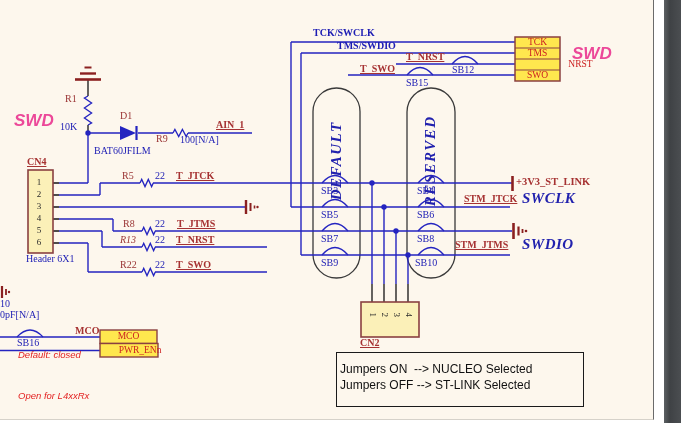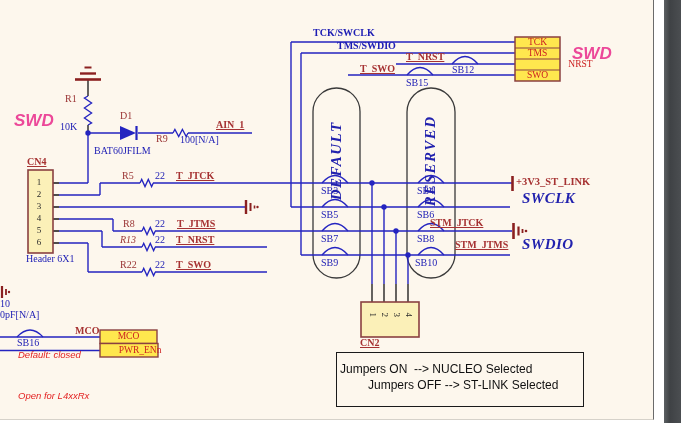--- a/index.html
+++ b/index.html
@@ -192,21 +192,21 @@
 <div class="lbl navy" style="left:321px;top:258px;">SB9</div>
 <div class="lbl navy" style="left:417px;top:186px;">SB4</div>
 <div class="lbl navy" style="left:417px;top:210px;">SB6</div>
 <div class="lbl navy" style="left:417px;top:234px;">SB8</div>
 <div class="lbl navy" style="left:415px;top:258px;">SB10</div>
 
 <div class="lbl big rot-ccw" style="left:276px;top:153px;width:121px;">DEFAULT</div>
 <div class="lbl big rot-ccw" style="left:371px;top:153px;width:120px;">RESERVED</div>
 
 <div class="lbl rednet bold" style="left:516px;top:176px;font-size:10.5px;">+3V3_ST_LINK</div>
-<div class="lbl net bold" style="left:430px;top:194px;margin-top:24px;">STM_JTCK</div>
+<div class="lbl net bold" style="left:464px;top:194px;">STM_JTCK</div>
 <div class="lbl big" style="left:522px;top:191px;">SWCLK</div>
 <div class="lbl net bold" style="left:455px;top:240px;">STM_JTMS</div>
 <div class="lbl big" style="left:522px;top:237px;">SWDIO</div>
 
 <div class="lbl net bold" style="left:360px;top:338px;text-decoration:underline;">CN2</div>
 <div class="lbl pinnum rot-cw" style="left:366px;top:310px;width:12px;">1</div>
 <div class="lbl pinnum rot-cw" style="left:378px;top:310px;width:12px;">2</div>
 <div class="lbl pinnum rot-cw" style="left:390px;top:310px;width:12px;">3</div>
 <div class="lbl pinnum rot-cw" style="left:402px;top:310px;width:12px;">4</div>
 
@@ -214,13 +214,13 @@
 <div class="lbl navy" style="left:0px;top:310px;">0pF[N/A]</div>
 <div class="lbl navy" style="left:17px;top:338px;">SB16</div>
 <div class="lbl rednet bold" style="left:75px;top:326px;">MCO</div>
 <div class="lbl mcorow portred" style="left:100px;top:330px;width:57px;">MCO</div>
 <div class="lbl mcorow portred" style="left:100px;top:343.5px;width:80px;">PWR_ENn</div>
 <div class="lbl annot" style="left:18px;top:350px;">Default: closed</div>
 <div class="lbl annot" style="left:18px;top:364px;margin-top:27px;">Open for L4xxRx</div>
 
 <div id="notebox"></div>
 <div class="lbl notetxt" style="left:340px;top:363px;">Jumpers ON  --&gt; NUCLEO Selected</div>
-<div class="lbl notetxt" style="left:340px;top:379px;margin-left:28px;">Jumpers OFF --&gt; ST-LINK Selected</div>
+<div class="lbl notetxt" style="left:340px;top:379px;">Jumpers OFF --&gt; ST-LINK Selected</div>
 
 </body></html>

